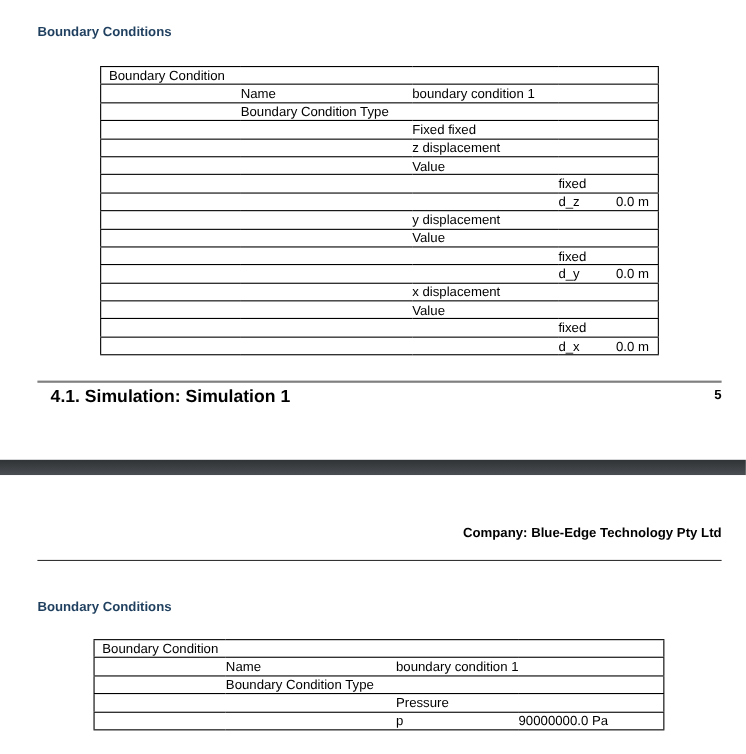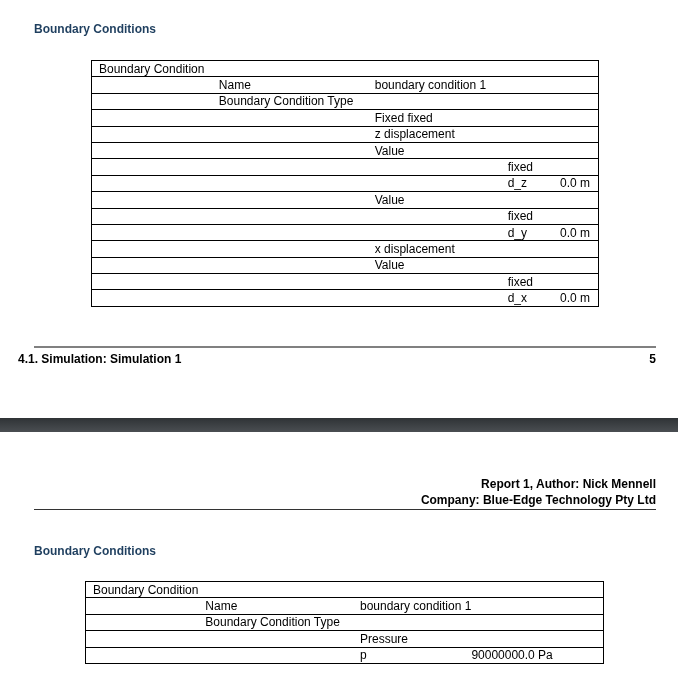--- a/index.html
+++ b/index.html
@@ -9,21 +9,21 @@
   .page1 { top:0; height:418px; }
   .gap { position:absolute; left:0; top:418px; width:678px; height:14px;
          background:linear-gradient(#2f3336,#4a4e52); }
   .page2 { top:432px; height:253px; }
   .section-title { position:absolute; left:34px; font-size:12px; font-weight:bold; color:#1f3f5f;text-align:center; }
   table.bc { position:absolute; border-collapse:collapse; font-size:12px; }
   table.bc td { border:1px solid #000; border-left:none; border-right:none; height:15.4px; padding:0; white-space:nowrap; line-height:14px; }
   table.bc { border:1px solid #000;padding-left:37px; }
   .c0 { padding-left:7px !important; }
   .footer-rule { position:absolute; left:34px; width:622px; height:2px; background:#808080; }
-  .footer-left { position:absolute; left:18px; font-size:12px; font-weight:bold; }
+  .footer-left { position:absolute; left:46px; font-size:16px; font-weight:bold; }
   .footer-right { position:absolute; right:22px; font-size:12px; font-weight:bold; }
   .header-right { position:absolute; right:22px; font-size:12px; font-weight:bold; text-align:right; line-height:16px; }
   .header-rule { position:absolute; left:34px; width:622px; height:1px; background:#333; }
 </style>
 </head>
 <body>
 
 <div class="page page1">
   <div class="section-title" style="top:22px;">Boundary Conditions</div>
 
@@ -84,20 +84,27 @@
         <tr>
           <td></td>
           <td></td>
           <td></td>
           <td>d_z</td>
           <td style="text-align: right; padding-right: 8px;">0.0 m</td>
         </tr>
         <tr>
           <td></td>
           <td></td>
+          <td>y displacement</td>
+          <td></td>
+          <td style="text-align: right; padding-right: 8px;"></td>
+        </tr>
+        <tr>
+          <td></td>
+          <td></td>
           <td>Value</td>
           <td></td>
           <td style="text-align: right; padding-right: 8px;"></td>
         </tr>
         <tr>
           <td></td>
           <td></td>
           <td></td>
           <td>fixed</td>
           <td style="text-align: right; padding-right: 8px;"></td>
@@ -142,21 +149,20 @@
 
   <div class="footer-rule" style="top:346px;"></div>
   <div class="footer-left" style="top:352px;">4.1.  Simulation: Simulation 1</div>
   <div class="footer-right" style="top:352px;">5</div>
 </div>
 
 <div class="gap"></div>
 
 <div class="page page2">
   <div class="header-right" style="top:44px;">
-    <div>Report 1, Author: Nick Mennell</div>
     <div>Company: Blue-Edge Technology Pty Ltd</div>
   </div>
   <div class="header-rule" style="top:77px;"></div>
   <div class="section-title" style="top:112px;">Boundary Conditions</div>
 
   <table class="bc" id="t2" style="left:85px; top:149px; width:519px;">
     <colgroup>
         <col style="width:128px">
         <col style="width:156px">
         <col style="width:100px">

